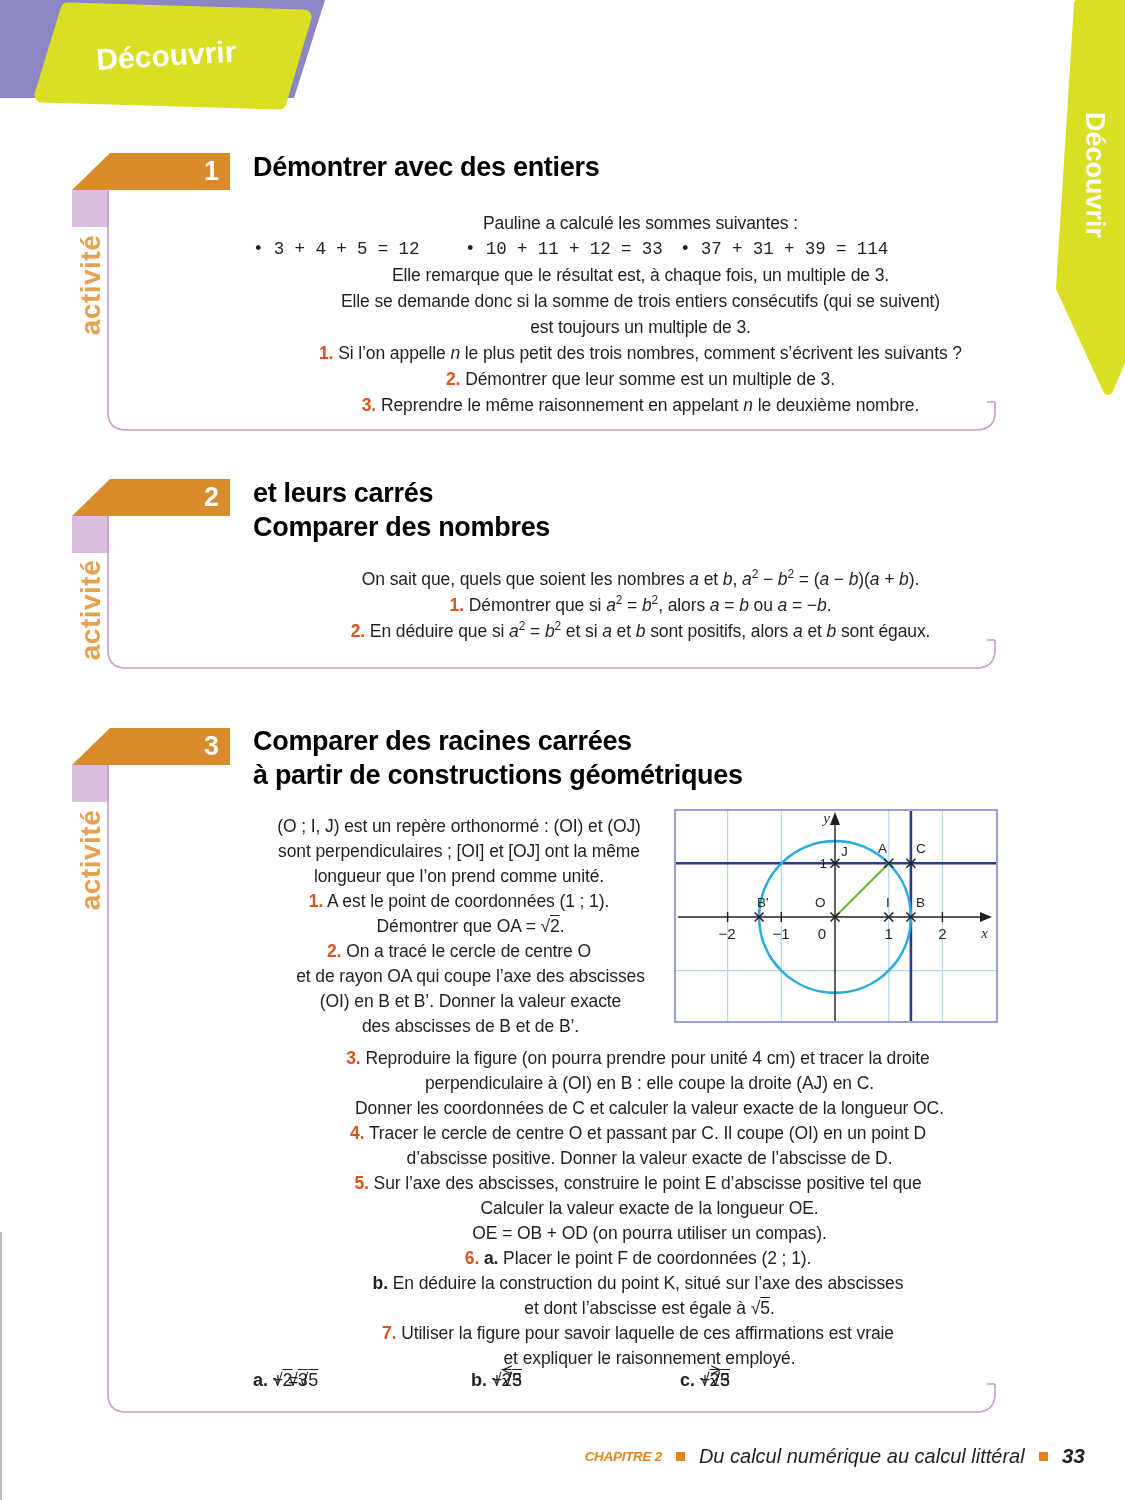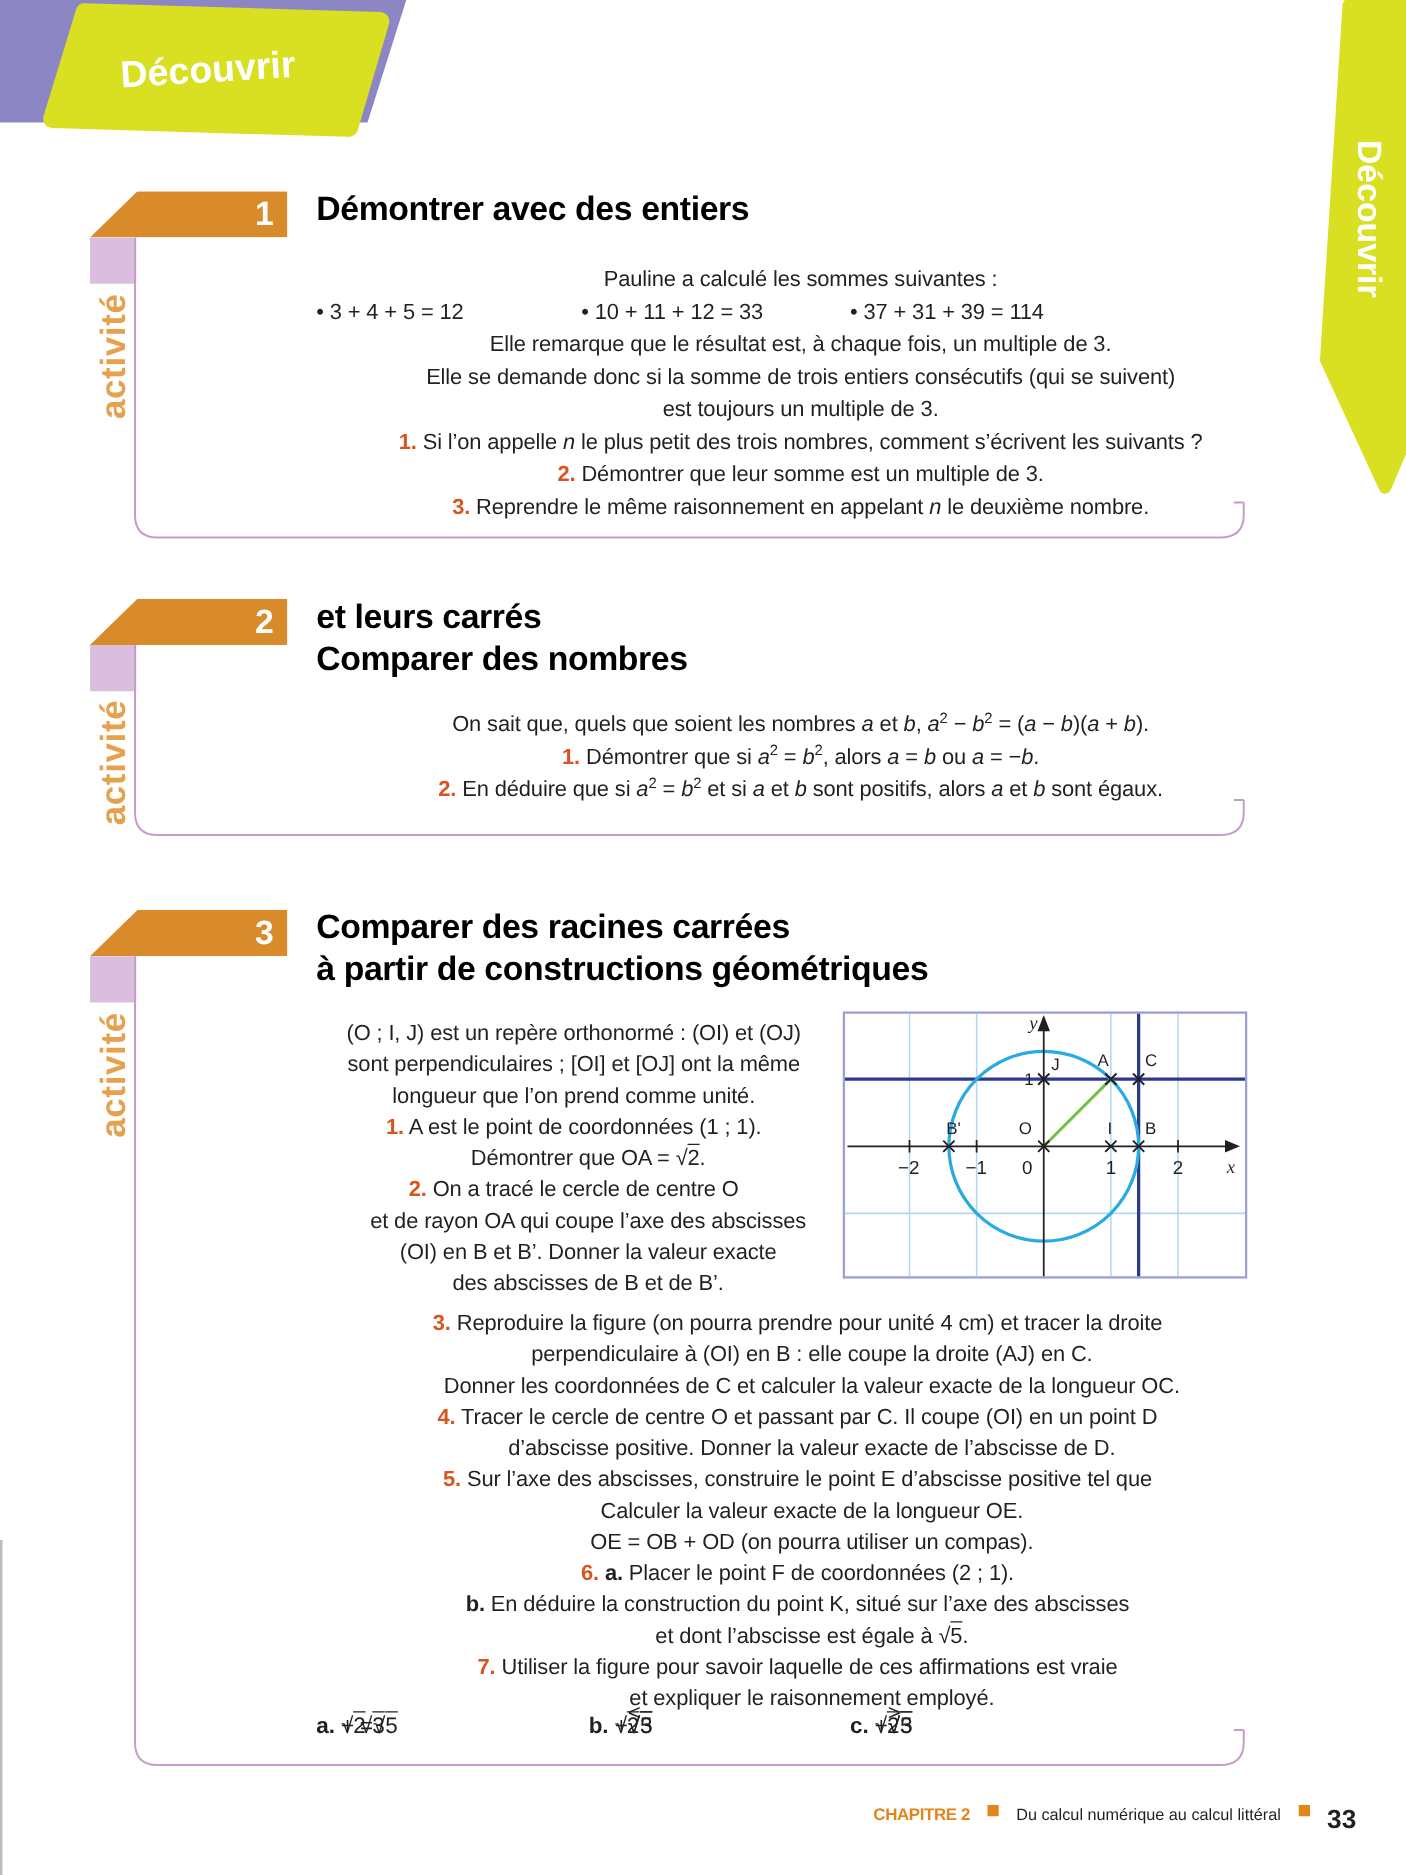--- a/index.html
+++ b/index.html
@@ -25,29 +25,29 @@
   .body p{margin:0;}
   .lh26 p{line-height:26px;height:26px;}
   .lh25 p{line-height:25px;height:25px;}
   .ind{padding-left:23px;}
   strong{color:#d9541e;font-weight:bold;}
   b{font-weight:bold;}
   sup{font-size:68%;vertical-align:super;line-height:0;}
   .ol{text-decoration:overline;}
   .sq{white-space:nowrap;}
   .rel{font-size:22px;line-height:0;}
-  .tabrow{position:relative;}
+  .tabrow{position:relative;font-family:Liberation Mono, monospace;}
   .tabrow span{position:absolute;top:0;white-space:nowrap;}
   
   .options span{position:absolute;top:0;white-space:nowrap;font-size:18px;}
   
-  .footer{position:absolute;top:1444px;right:40px;display:flex;align-items:flex-start;gap:14px;}
+  .footer{position:absolute;top:1444px;right:40px;display:flex;align-items:center;gap:14px;font-style:italic;}
   .footer .chap{color:#e0861a;font-weight:bold;font-size:13.5px;letter-spacing:-.3px;}
   .footer .sqr{width:9px;height:9px;background:#e0861a;display:inline-block;}
-  .footer .ftitle{font-size:13px;}
+  .footer .ftitle{font-size:20px;}
   .footer .pnum{font-size:21px;font-weight:bold;}
   .edge{position:absolute;left:0;top:1232px;width:2px;height:268px;background:#bdbdbd;}
 </style>
 </head>
 <body>
 
 <div id="page">
 
   <svg class="hdr-svg" width="345" height="125" viewBox="0 0 345 125">
     <polygon points="0,0 325,0 294,98 0,98" fill="#8d86c4"></polygon>

